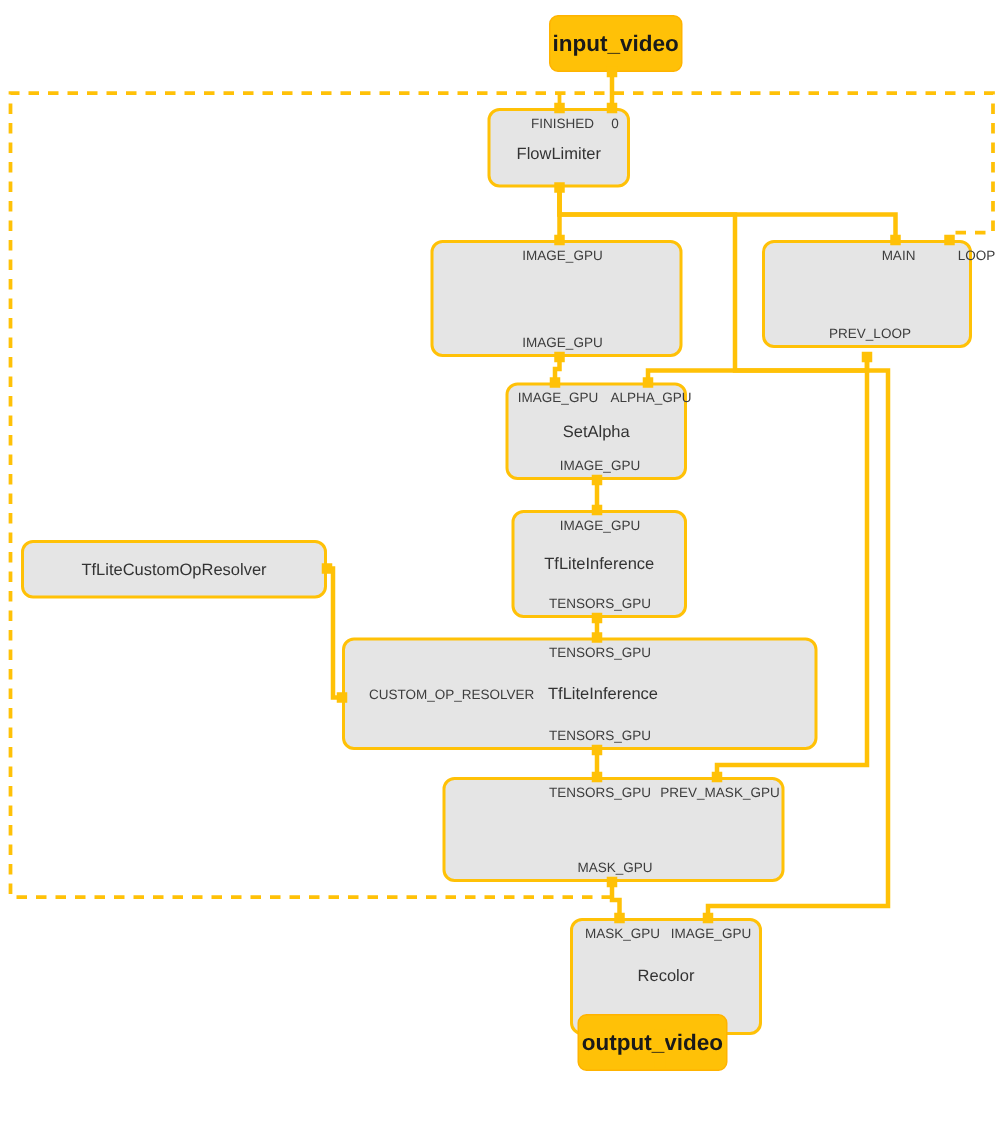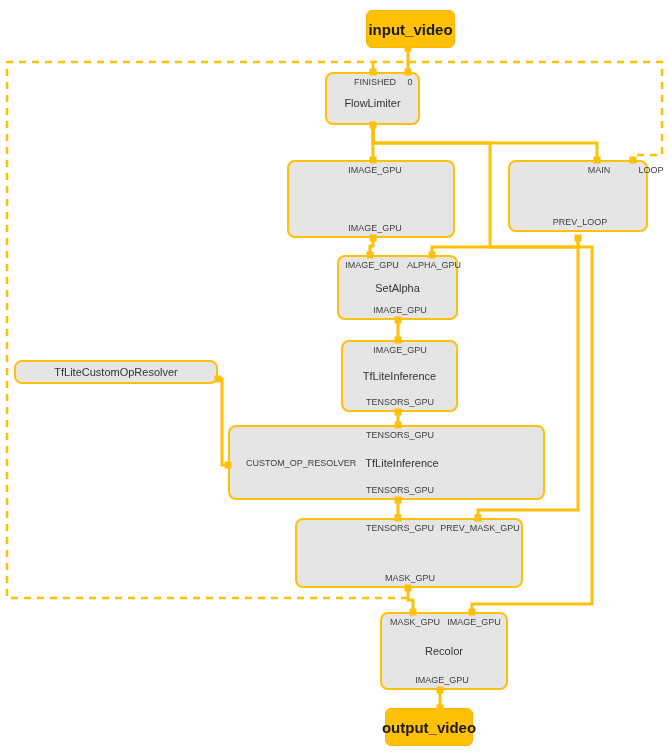--- a/index.html
+++ b/index.html
@@ -86,21 +86,21 @@
     <span class="node-title">SetAlpha</span>
     <span class="port-label bottom" style="left:61px">IMAGE_GPU</span>
   </div>
 
   <div class="node" style="left:341px;top:340px;width:117px;height:72px">
     <span class="port-label top" style="left:57px">IMAGE_GPU</span>
     <span class="node-title">TfLiteInference</span>
     <span class="port-label bottom" style="left:57px">TENSORS_GPU</span>
   </div>
 
-  <div class="node" style="left:14px;top:360px;width:204px;height:24px">
+  <div class="node" style="left:14px;top:360px;width:204px;height:39px">
     <span class="node-title">TfLiteCustomOpResolver</span>
   </div>
 
   <div class="node" style="left:228px;top:425px;width:317px;height:75px">
     <span class="port-label top" style="left:170px">TENSORS_GPU</span>
     <span class="side-port-label">CUSTOM_OP_RESOLVER</span>
     <span class="node-title" style="left:172px">TfLiteInference</span>
     <span class="port-label bottom" style="left:170px">TENSORS_GPU</span>
   </div>
 
@@ -110,21 +110,21 @@
     <span class="port-label bottom" style="left:113px">MASK_GPU</span>
   </div>
 
   <div class="node" style="left:380px;top:612px;width:128px;height:78px">
     <span class="port-label top" style="left:33px">MASK_GPU</span>
     <span class="port-label top" style="left:92px">IMAGE_GPU</span>
     <span class="node-title">Recolor</span>
     <span class="port-label bottom" style="left:60px">IMAGE_GPU</span>
   </div>
 
-  <div class="stream" style="left:385px;top:708px;width:88px;height:38px">
+  <div class="stream" style="left:385px;top:676px;width:100px;height:38px">
     <span>output_video</span>
   </div>
 
   <svg id="port-layer" class="layer" width="670" height="756">
     <rect class="port-sq" x="404.5" y="44.5" width="7" height="7"></rect>
     <rect class="port-sq" x="369.5" y="68.5" width="7" height="7"></rect>
     <rect class="port-sq" x="404.5" y="68.5" width="7" height="7"></rect>
     <rect class="port-sq" x="369.5" y="121.5" width="7" height="7"></rect>
     <rect class="port-sq" x="369.5" y="156.5" width="7" height="7"></rect>
     <rect class="port-sq" x="369.5" y="234.5" width="7" height="7"></rect>

